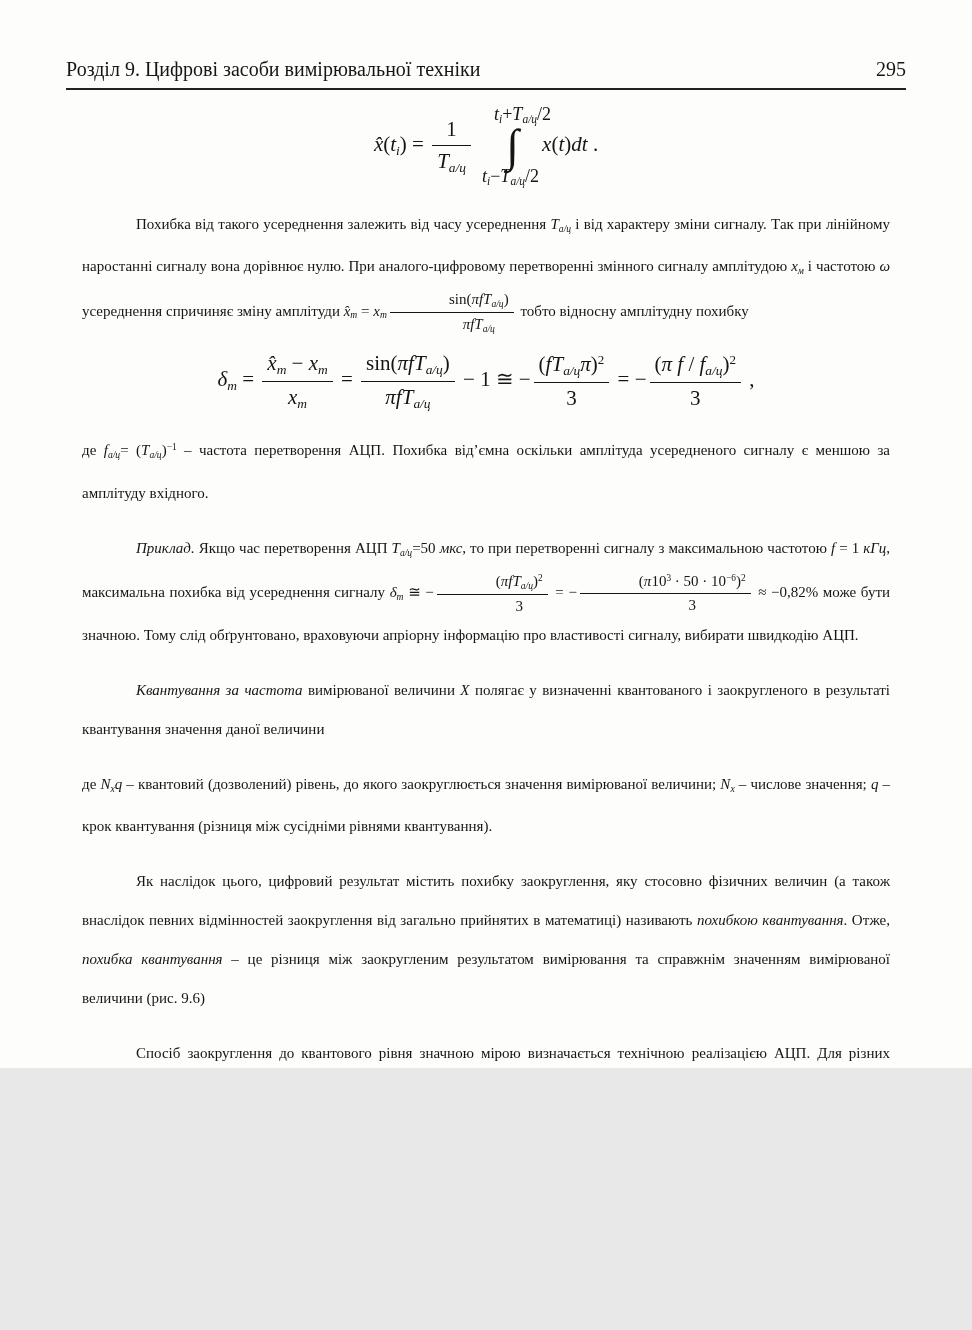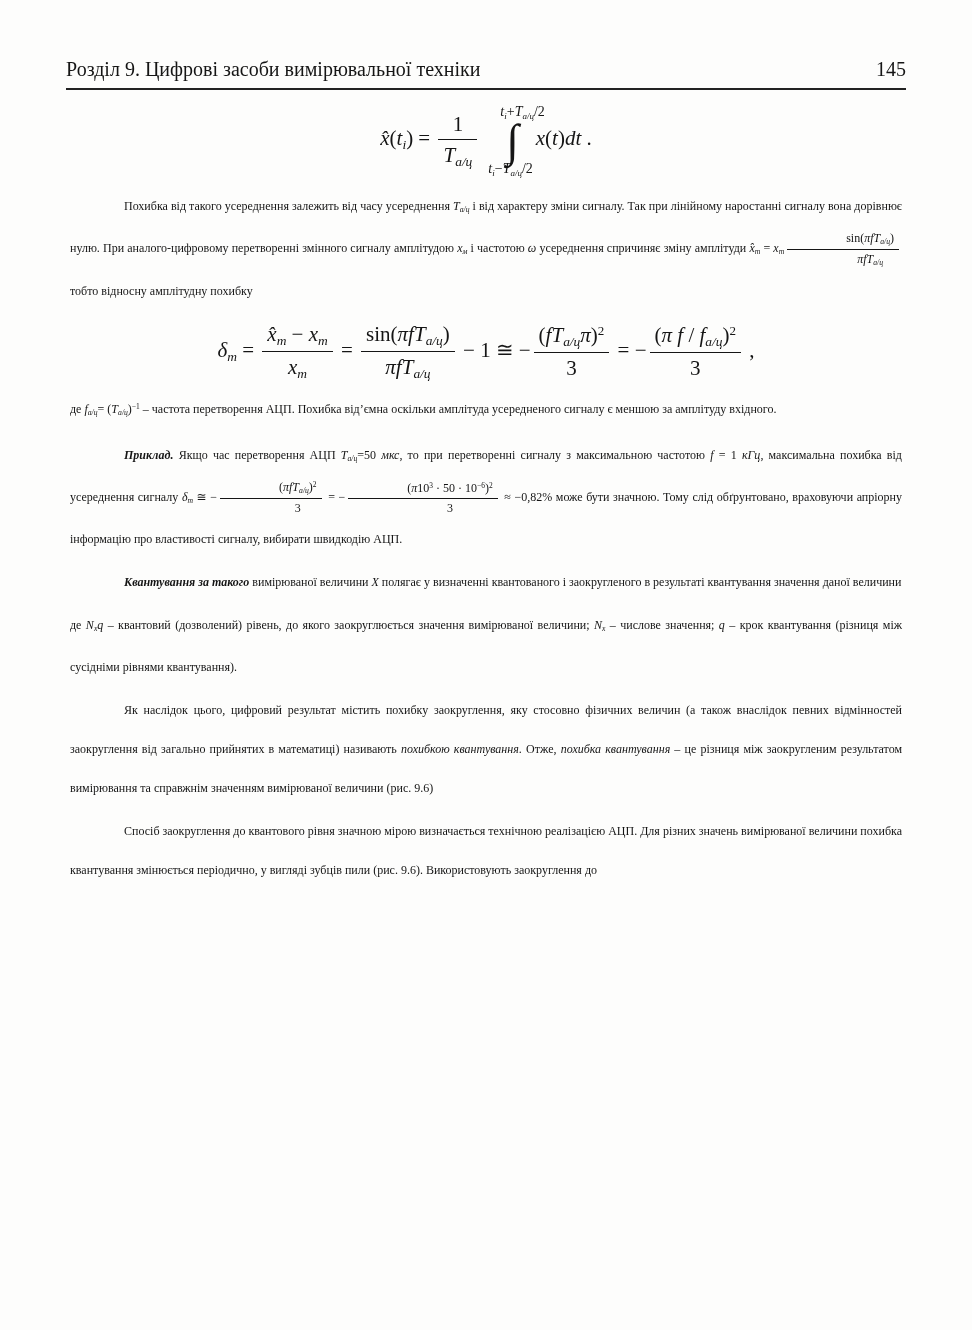--- a/index.html
+++ b/index.html
@@ -1,75 +1,75 @@
 <!DOCTYPE html>
 <html lang="uk"><head>
 <meta charset="utf-8">
 <style>
   html,body{margin:0;padding:0;background:#e8e8e8;}
   .page{
-    width:972px;height:1330px;background:#fdfdfc;color:#151515;
+    width:972px;height:1068px;background:#fdfdfc;color:#151515;
     font-family:"Liberation Serif","DejaVu Serif",serif;
     box-sizing:border-box;padding:58px 66px 0 66px;
     position:relative;overflow:hidden;
   }
   .header{
     display:flex;justify-content:space-between;align-items:flex-end;
     font-size:20px;padding-bottom:7px;border-bottom:2.5px solid #222;
     margin-bottom:14px;
   }
   .para{
-    margin:4px;font-size:12px;line-height:39px;text-align:justify;
+    margin:16px;font-size:15px;line-height:39px;text-align:justify;
     text-justify:inter-word;
   }
   .para.indent{text-indent:54px;}
   .formula{
     text-align:center;font-size:21px;line-height:1.2;
     margin:10px 0 4px 0;white-space:nowrap;
   }
   .formula.f1{margin:4px 0 10px 0;}
   .formula.f3,.formula.f4{margin:8px 0 10px 0;font-size:20px;}
   .it{font-style:italic;}
-  .bd{font-weight:bold;}
+  .bd{font-weight:normal;}
   .sb{font-size:0.64em;vertical-align:-0.28em;letter-spacing:0;}
   .sp{font-size:0.62em;vertical-align:0.55em;}
   .frac{display:inline-block;vertical-align:middle;text-align:center;margin:0 3px;line-height:1.25;}
   .frac .num{display:block;border-bottom:1.4px solid #151515;padding:0 5px 2px 5px;}
   .frac .den{display:block;padding:2px 5px 0 5px;}
   .intgrl{display:inline-flex;flex-direction:column;align-items:center;vertical-align:middle;margin:0 1px 0 10px;line-height:1;}
-  .intgrl .lim{font-size:14px;line-height:1.15;white-space:nowrap;}
+  .intgrl .lim{font-size:18px;line-height:1.15;white-space:nowrap;}
   .intgrl .lim.up{transform:translateX(10px);}
   .intgrl .lim.lo{transform:translateX(-2px);}
   .intgrl .intsign{font-size:46px;line-height:0.82;padding:1px 0;}
 </style>
 </head>
 <body>
 
 <div class="page">
 
   <div class="header">
     <span>Розділ 9. Цифрові засоби вимірювальної техніки</span>
-    <span>145</span>
+    <span>295</span>
   </div>
 
   <div class="formula f1"><span class="it">x̂</span><span>(</span><span class="it">t</span><span class="it sb">i</span><span>) = </span><span class="frac"><span class="num"><span>1</span></span><span class="den"><span class="it">T</span><span class="it sb">а/ц</span></span></span><span class="intgrl">
         <span class="lim up"><span class="it">t</span><span class="it sb">i</span><span>+</span><span class="it">T</span><span class="it sb">а/ц</span><span>/2</span></span>
         <span class="intsign">∫</span>
         <span class="lim lo"><span class="it">t</span><span class="it sb">i</span><span>−</span><span class="it">T</span><span class="it sb">а/ц</span><span>/2</span></span>
       </span><span class="it">x</span><span>(</span><span class="it">t</span><span>)</span><span class="it">dt</span><span> .</span></div>
 
   <p class="para indent"><span>Похибка від такого усереднення залежить від часу усереднення </span><span class="it">T</span><span class="it sb">а/ц</span><span> і від характеру зміни сигналу. Так при лінійному наростанні сигналу вона дорівнює нулю. При аналого-цифровому перетворенні змінного сигналу амплітудою </span><span class="it">x</span><span class="it sb">м</span><span> і частотою </span><span class="it">ω</span><span> усереднення спричиняє зміну амплітуди </span><span class="it">x̂</span><span class="it sb">m</span><span> = </span><span class="it">x</span><span class="it sb">m</span><span class="frac"><span class="num"><span>sin(</span><span class="it">πfT</span><span class="it sb">а/ц</span><span>)</span></span><span class="den"><span class="it">πfT</span><span class="it sb">а/ц</span></span></span><span> тобто відносну амплітудну похибку</span></p>
 
   <div class="formula f2"><span class="it">δ</span><span class="it sb">m</span><span> = </span><span class="frac"><span class="num"><span class="it">x̂</span><span class="it sb">m</span><span> − </span><span class="it">x</span><span class="it sb">m</span></span><span class="den"><span class="it">x</span><span class="it sb">m</span></span></span><span> = </span><span class="frac"><span class="num"><span>sin(</span><span class="it">πfT</span><span class="it sb">а/ц</span><span>)</span></span><span class="den"><span class="it">πfT</span><span class="it sb">а/ц</span></span></span><span> − 1 ≅ −</span><span class="frac"><span class="num"><span>(</span><span class="it">fT</span><span class="it sb">а/ц</span><span class="it">π</span><span>)</span><span class="sp">2</span></span><span class="den"><span>3</span></span></span><span> = −</span><span class="frac"><span class="num"><span>(</span><span class="it">π f </span><span>/ </span><span class="it">f</span><span class="it sb">а/ц</span><span>)</span><span class="sp">2</span></span><span class="den"><span>3</span></span></span><span> ,</span></div>
 
   <p class="para"><span>де </span><span class="it">f</span><span class="it sb">а/ц</span><span>= (</span><span class="it">T</span><span class="it sb">а/ц</span><span>)</span><span class="sp">−1</span><span> – частота перетворення АЦП. Похибка від’ємна оскільки амплітуда усередненого сигналу є меншою за амплітуду вхідного.</span></p>
 
   <p class="para indent"><span class="it bd">Приклад.</span><span> Якщо час перетворення АЦП </span><span class="it">T</span><span class="it sb">а/ц</span><span>=50 </span><span class="it">мкс</span><span>, то при перетворенні сигналу з максимальною частотою </span><span class="it">f</span><span> = 1 </span><span class="it">кГц</span><span>, максимальна похибка від усереднення сигналу </span><span class="it">δ</span><span class="it sb">m</span><span> ≅ −</span><span class="frac"><span class="num"><span>(</span><span class="it">πfT</span><span class="it sb">а/ц</span><span>)</span><span class="sp">2</span></span><span class="den"><span>3</span></span></span><span> = −</span><span class="frac"><span class="num"><span>(</span><span class="it">π</span><span>10</span><span class="sp">3</span><span> · 50 · 10</span><span class="sp">−6</span><span>)</span><span class="sp">2</span></span><span class="den"><span>3</span></span></span><span> ≈ −0,82%  може бути значною. Тому слід обґрунтовано, враховуючи апріорну інформацію про властивості сигналу, вибирати швидкодію АЦП.</span></p>
 
-  <p class="para indent"><span class="it bd">Квантування за такого</span><span> вимірюваної величини </span><span class="it">X</span><span> полягає у визначенні квантованого і заокругленого в результаті квантування значення даної величини</span></p>
+  <p class="para indent"><span class="it bd">Квантування за частота</span><span> вимірюваної величини </span><span class="it">X</span><span> полягає у визначенні квантованого і заокругленого в результаті квантування значення даної величини</span></p>
 
 
   <p class="para"><span>де </span><span class="it">N</span><span class="it sb">x</span><span class="it">q</span><span> – квантовий (дозволений) рівень, до якого заокруглюється значення вимірюваної величини; </span><span class="it">N</span><span class="it sb">x</span><span> – числове значення; </span><span class="it">q</span><span> – крок квантування (різниця між сусідніми рівнями квантування).</span></p>
 
   <p class="para indent"><span>Як наслідок цього, цифровий результат містить похибку заокруглення, яку стосовно фізичних величин (а також внаслідок певних відмінностей заокруглення від загально прийнятих в математиці) називають </span><span class="it">похибкою квантування</span><span>. Отже, </span><span class="it">похибка квантування</span><span> – це різниця між заокругленим результатом вимірювання та справжнім значенням вимірюваної величини (рис. 9.6)</span></p>
 
 
   <p class="para indent"><span>Спосіб заокруглення до квантового рівня значною мірою визначається технічною реалізацією АЦП. Для різних значень вимірюваної величини похибка квантування змінюється періодично, у вигляді зубців пили (рис. 9.6). Використовують заокруглення до</span></p>
 
 </div>

